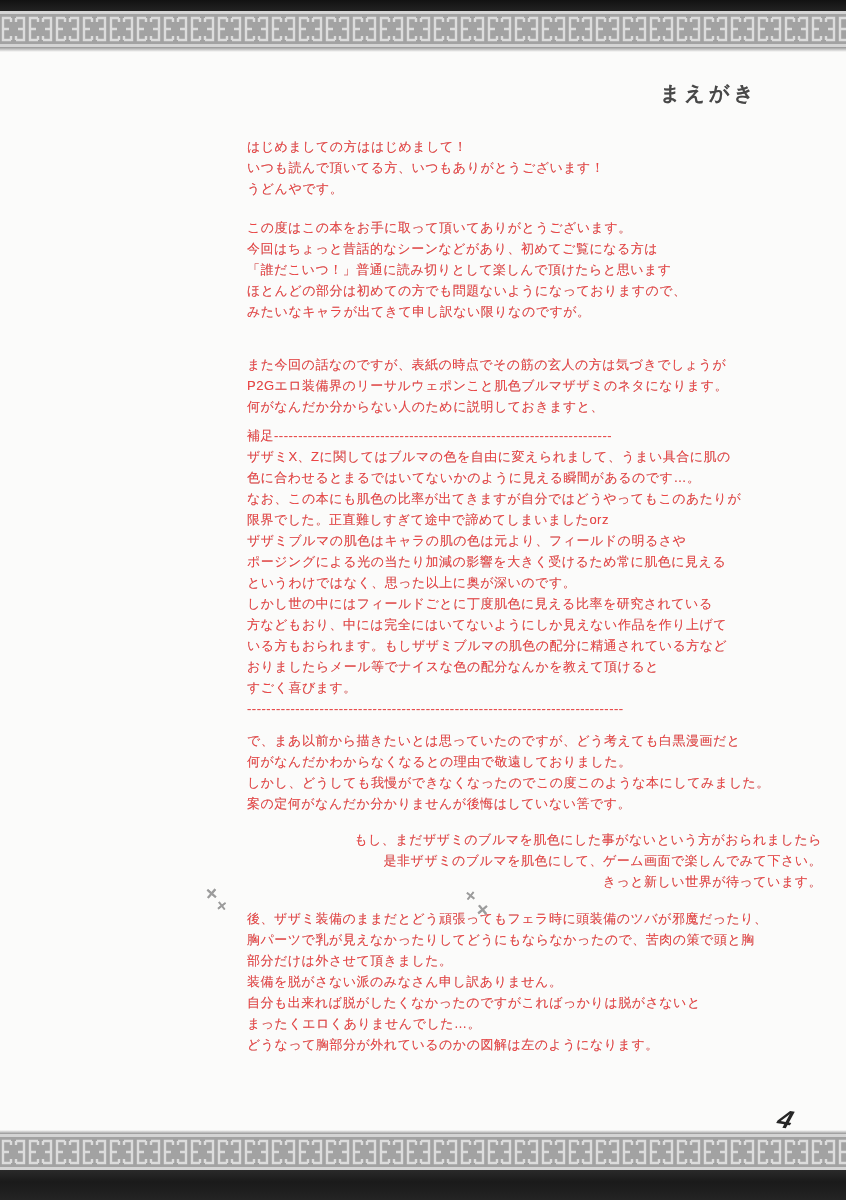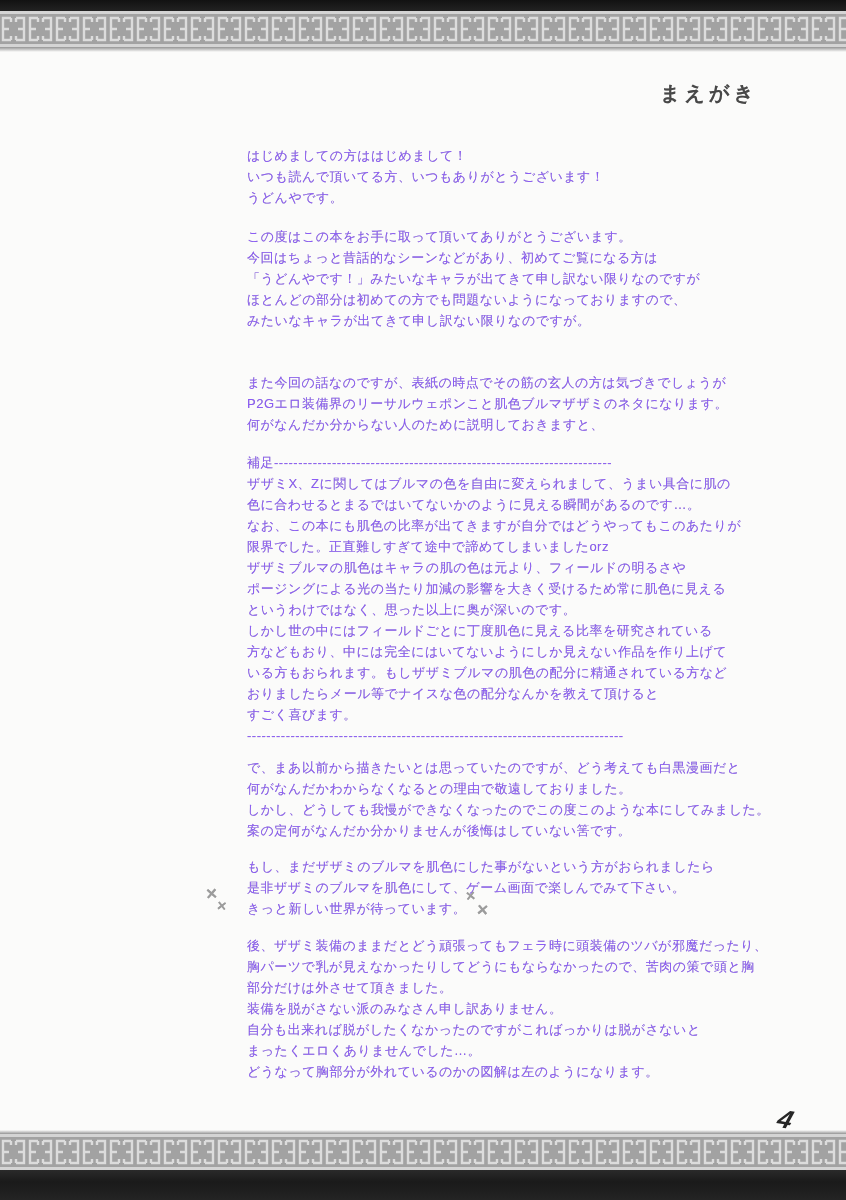--- a/index.html
+++ b/index.html
@@ -35,35 +35,35 @@
     font-size: 20px;
     font-weight: bold;
     letter-spacing: 4px;
     color: #484848;
     text-shadow: 0 0 0.5px rgba(70,70,70,0.45);
   }
 
   
   .body-text {
     position: absolute;
-    left: 247px; top: 145px;
+    left: 247px; top: 136px;
     width: 575px;
-    color: #8b5cf6;
+    color: #ef4444;
     font-size: 13px;
     letter-spacing: 0.5px;
     text-shadow: 0 0 0.5px rgba(80,80,80,0.4);
   }
   .para { margin: 0 0 0 0; }
   .line { line-height: 21px; white-space: pre; }
   .para-greeting  { margin-bottom: 18px; }
-  .para-thanks    { margin-bottom: 41px; }
-  .para-topic     { margin-bottom: 17px; }
+  .para-thanks    { margin-bottom: 32px; }
+  .para-topic     { margin-bottom: 8px; }
   .para-hosoku    { margin-bottom: 11px; }
   .para-reason    { margin-bottom: 15px; }
-  .para-recommend { margin-bottom: 16px; }
+  .para-recommend { margin-bottom: 16px; text-align: right; }
 
   
   .cross {
     position: absolute;
     color: #9c9c9c;
     font-size: 19px;
     font-weight: bold;
     line-height: 1;
     text-shadow: 0 0 0.5px rgba(140,140,140,0.6);
   }
@@ -111,21 +111,21 @@
 
   <div class="body-text">
       <div class="para para-greeting">
         <div class="line">はじめましての方ははじめまして！</div>
         <div class="line">いつも読んで頂いてる方、いつもありがとうございます！</div>
         <div class="line">うどんやです。</div>
       </div>
       <div class="para para-thanks">
         <div class="line">この度はこの本をお手に取って頂いてありがとうございます。</div>
         <div class="line">今回はちょっと昔話的なシーンなどがあり、初めてご覧になる方は</div>
-        <div class="line">「うどんやです！」みたいなキャラが出てきて申し訳ない限りなのですが</div>
+        <div class="line">「誰だこいつ！」普通に読み切りとして楽しんで頂けたらと思います</div>
         <div class="line">ほとんどの部分は初めての方でも問題ないようになっておりますので、</div>
         <div class="line">みたいなキャラが出てきて申し訳ない限りなのですが。</div>
       </div>
       <div class="para para-topic">
         <div class="line">また今回の話なのですが、表紙の時点でその筋の玄人の方は気づきでしょうが</div>
         <div class="line">P2Gエロ装備界のリーサルウェポンこと肌色ブルマザザミのネタになります。</div>
         <div class="line">何がなんだか分からない人のために説明しておきますと、</div>
       </div>
       <div class="para para-hosoku">
         <div class="line">補足----------------------------------------------------------------------</div>

